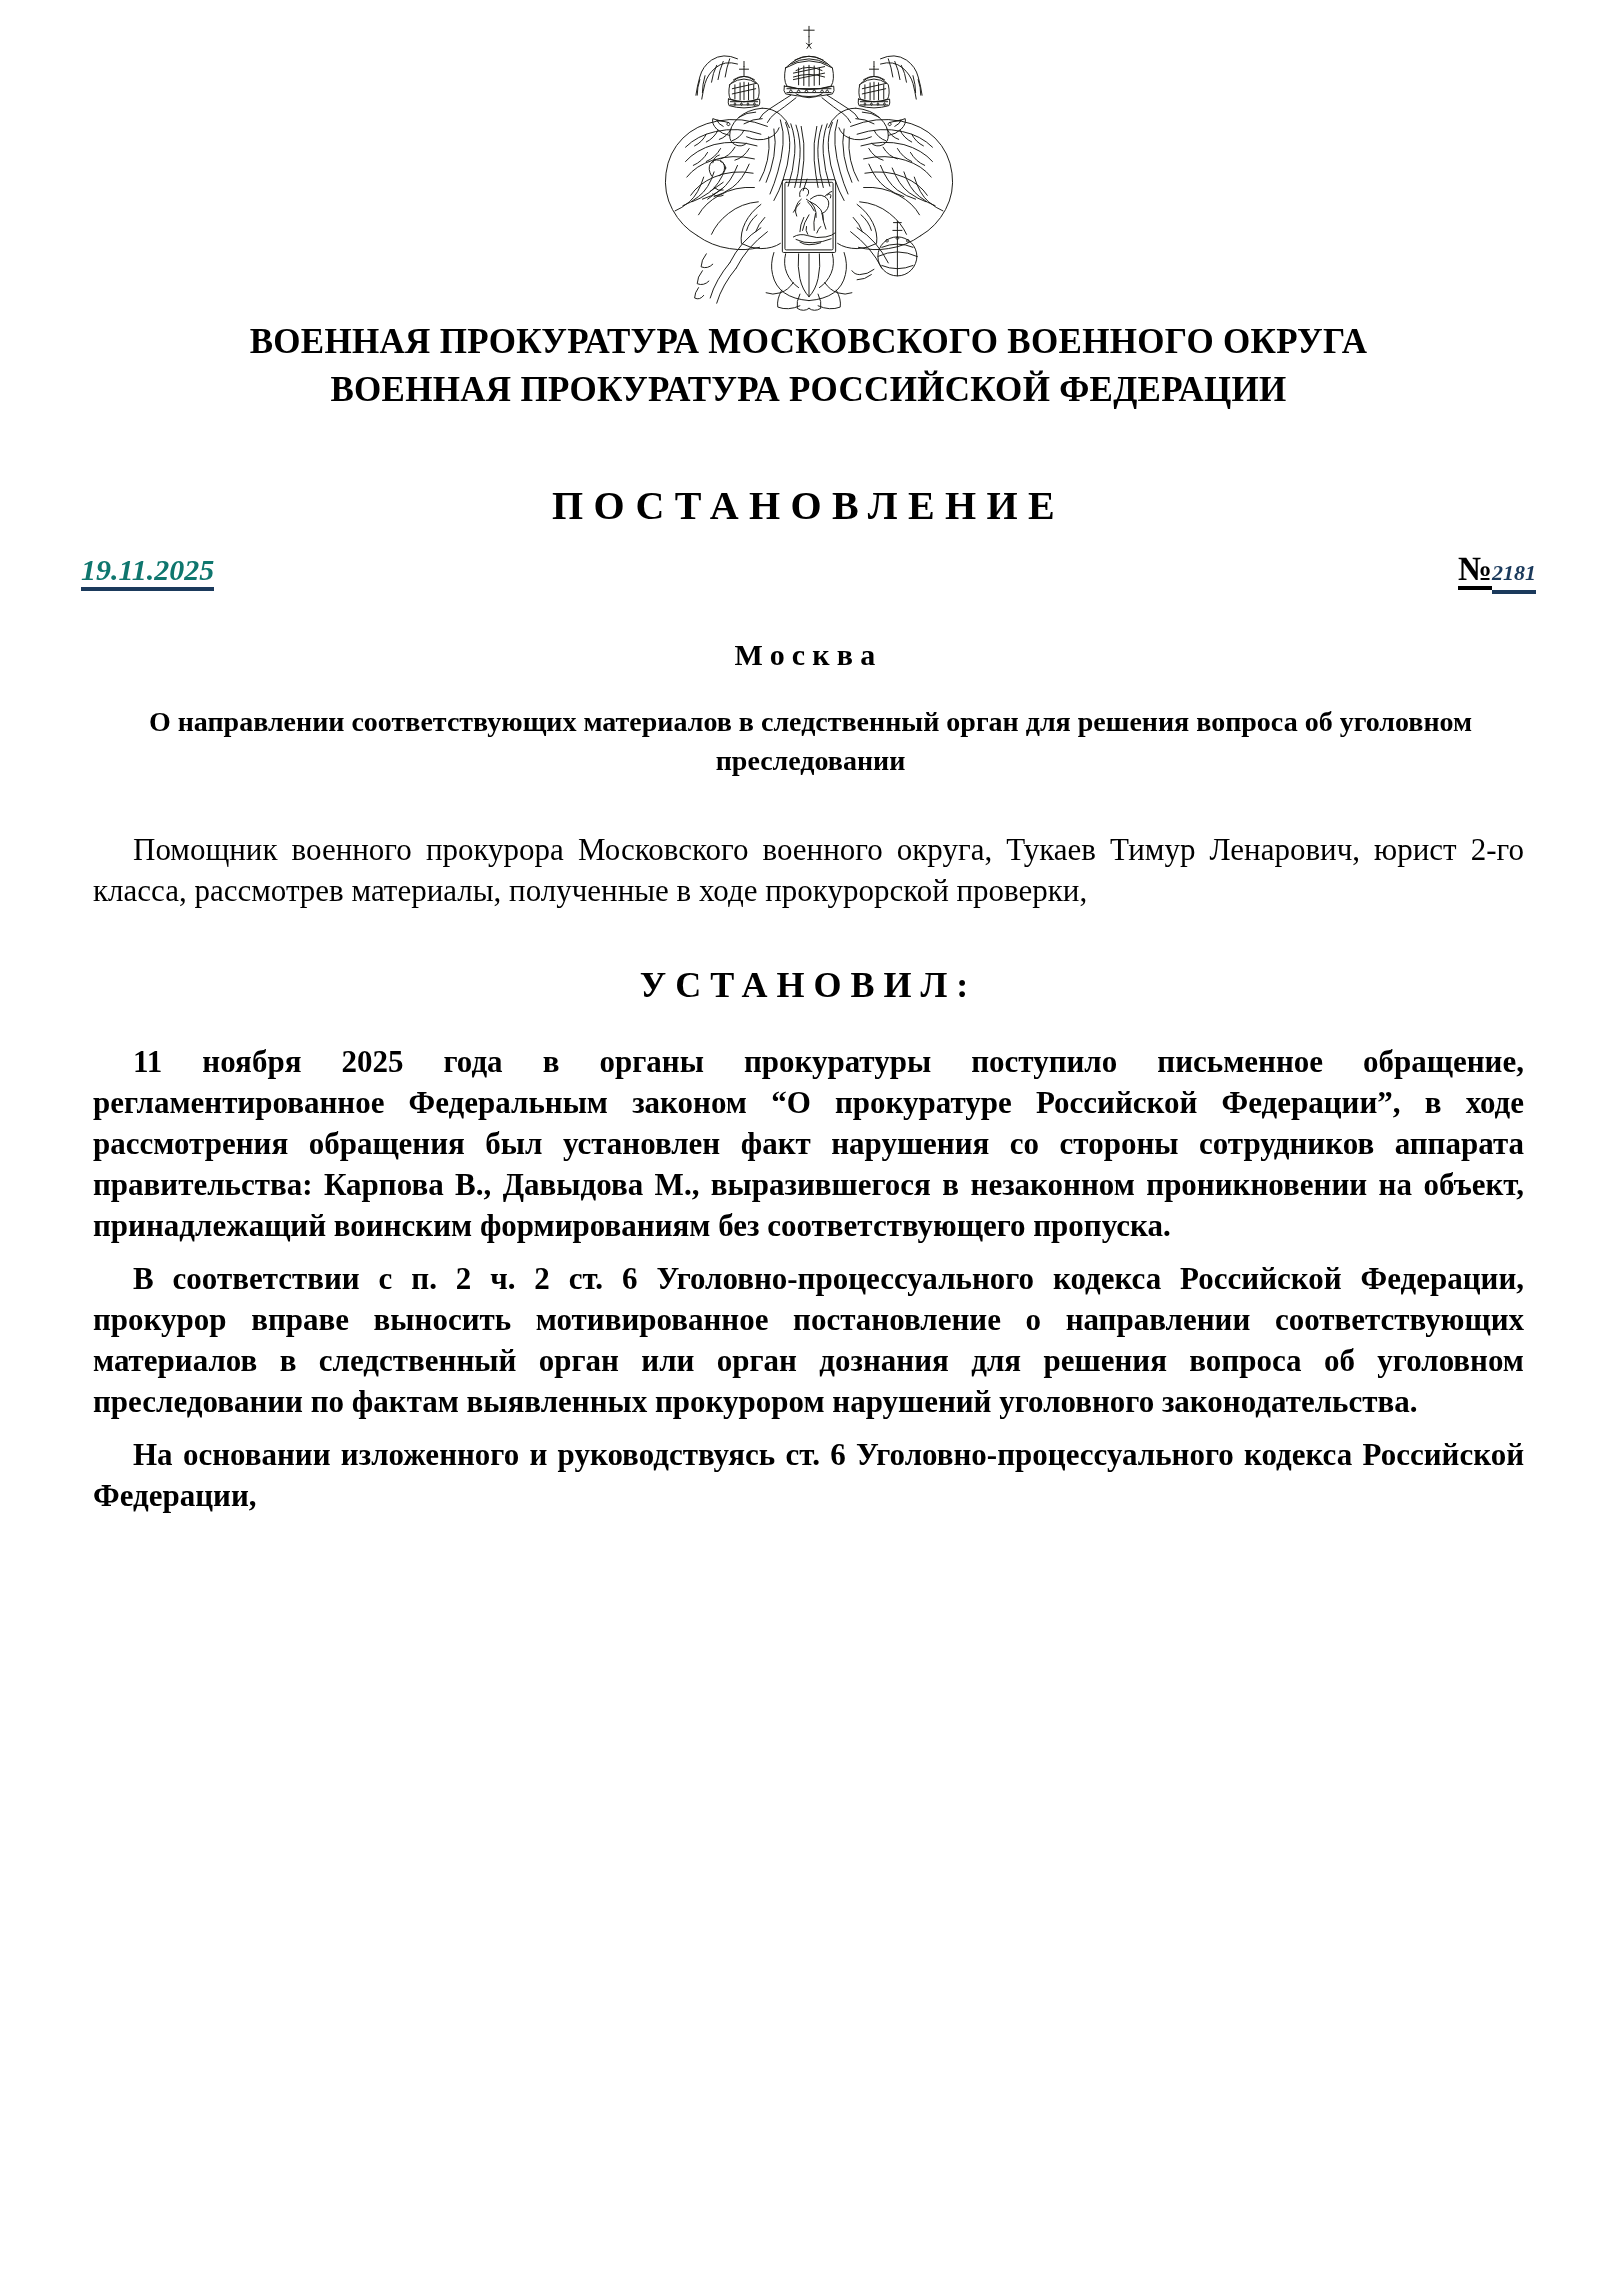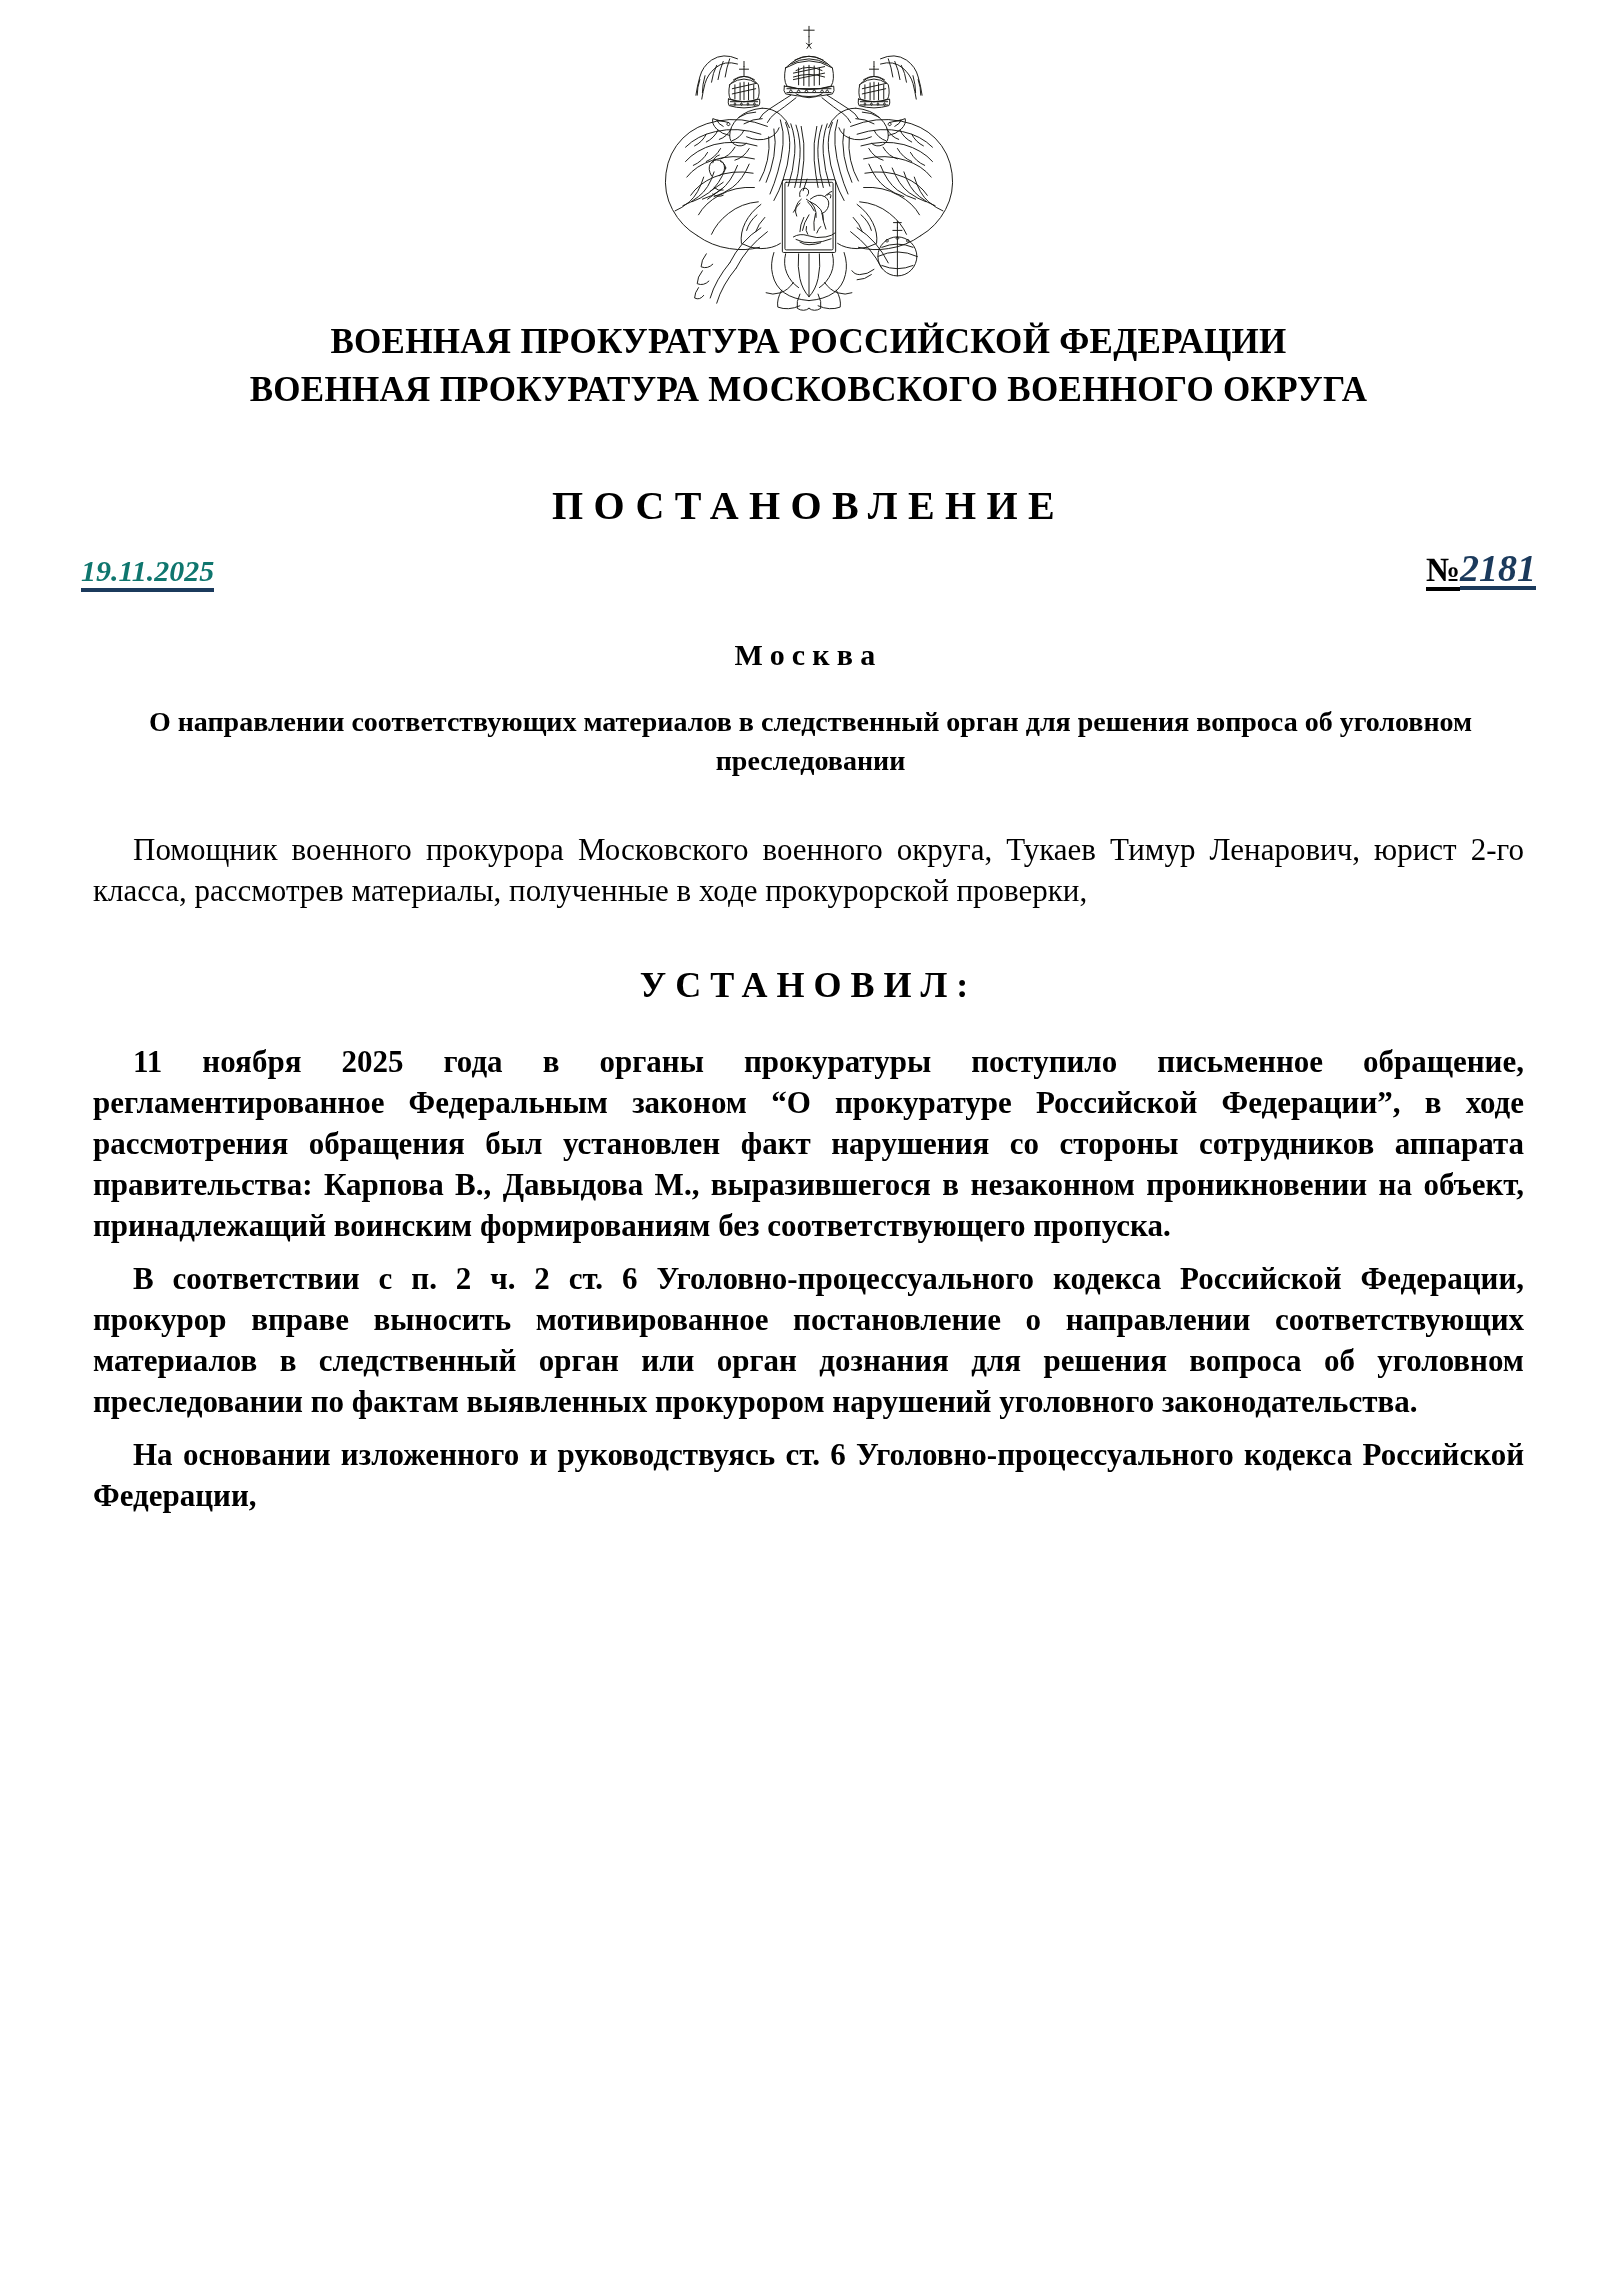--- a/index.html
+++ b/index.html
@@ -102,21 +102,21 @@
     border-bottom: 4.6px solid #000000;
     padding-bottom: 1.3px;
     font-size: 34px;
   }
   .meta-number .num-value {
     font-style: italic;
     font-weight: bold;
     color: #1b3a5c;
     border-bottom: 4.6px solid #1b3a5c;
     padding-bottom: 1.3px;
-    font-size: 38px;
+    font-size: 22px;
   }
 
   
   .city {
     position: absolute;
     top: 637px;
     left: 0;
     width: 1617px;
     text-align: center;
     font-weight: bold;
@@ -351,22 +351,22 @@
         <path d="M372 342 q24 -10 48 0 M372 370 q24 10 48 0"></path>
         <path d="M396 326 v-14 M389 316 h14 M396 312 v-10 M390 304 h12"></path>
         <path d="M380 330 a2 2 0 1 0 0.1 0 M396 326 a2 2 0 1 0 0.1 0 M412 330 a2 2 0 1 0 0.1 0"></path>
         <path d="M360 376 q-10 8 -22 8 q-8 0 -12 -6"></path>
         <path d="M356 384 q-10 8 -22 8"></path>
       </g>
     </svg>
   </div>
 
   <div class="doc-header">
+    <div class="org-line">ВОЕННАЯ ПРОКУРАТУРА МОСКОВСКОГО ВОЕННОГО ОКРУГА</div>
     <div class="org-line">ВОЕННАЯ ПРОКУРАТУРА РОССИЙСКОЙ ФЕДЕРАЦИИ</div>
-    <div class="org-line">ВОЕННАЯ ПРОКУРАТУРА МОСКОВСКОГО ВОЕННОГО ОКРУГА</div>
   </div>
 
   <div class="doc-type" style="padding-right: 10.4px;">ПОСТАНОВЛЕНИЕ</div>
 
   <div class="meta-row">
     <span class="meta-date">19.11.2025</span>
     <span class="meta-number">
       <span class="num-sign">№</span>
         <span class="num-value">2181</span>
     </span>

